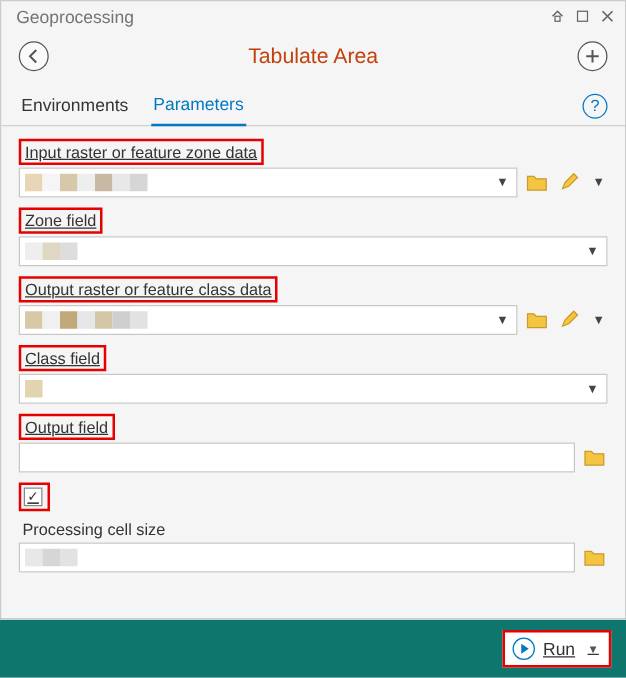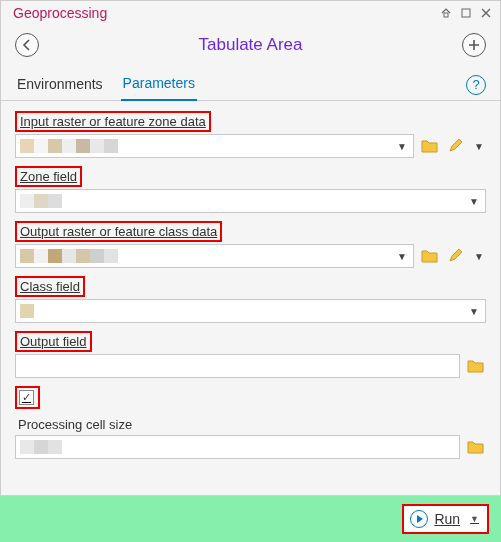--- a/index.html
+++ b/index.html
@@ -1,24 +1,24 @@
 <!DOCTYPE html>
 <html><head>
 <meta charset="utf-8">
 <style>
   * { box-sizing: border-box; font-family: "Segoe UI", Arial, sans-serif; }
   body { margin: 0; background: #f5f5f5; width: 501px; height: 542px; overflow: hidden; border: 1px solid #ccc; }
   
-  .titlebar { display: flex; align-items: center; padding: 4px 6px 4px 12px; font-size: 14px; color: #be185d; }
+  .titlebar { display: flex; align-items: center; padding: 4px 6px 4px 12px; font-size: 14px; color: #737373; }
   .titlebar-text { flex: 1; }
   .winbtn { width: 16px; height: 14px; margin-left: 4px; display: inline-flex; align-items: center; justify-content: center; color: #666; cursor: pointer; }
   
   .toolbar { display: flex; align-items: center; padding: 8px 14px 12px 14px; }
   .circle-btn { width: 24px; height: 24px; border: 1.5px solid #555; border-radius: 50%; display: flex; align-items: center; justify-content: center; color: #555; cursor: pointer; background: #fafafa; }
-  .tool-title { flex: 1; text-align: center; font-size: 17px; color: #6d28d9; }
+  .tool-title { flex: 1; text-align: center; font-size: 17px; color: #c2410c; }
   
   .tabs { display: flex; align-items: center; padding: 0 14px; border-bottom: 1px solid #d0d0d0; position: relative; }
   .tab { padding: 6px 2px 8px 2px; margin-right: 16px; font-size: 14px; color: #333; cursor: pointer; }
   .tab.active { color: #0079c1; border-bottom: 2.5px solid #0079c1; margin-bottom: -1px; font-weight: 500; }
   .help-btn { margin-left: auto; width: 20px; height: 20px; border: 1.5px solid #0079c1; border-radius: 50%; color: #0079c1; font-size: 13px; display: flex; align-items: center; justify-content: center; cursor: pointer; }
   
   .params { padding: 10px 14px 0 14px; }
   .field-label { font-size: 13px; color: #333; display: inline-block; padding: 1px 3px; margin-bottom: 2px; }
   .hl { border: 2px solid #e60000; text-decoration: underline; }
   
@@ -30,21 +30,21 @@
   .textval { font-size: 12px; color: #555; padding-left: 2px; }
   
   .icon-btn { width: 20px; height: 20px; display: flex; align-items: center; justify-content: center; cursor: pointer; }
   .folder-icon svg { width: 18px; height: 16px; }
   .pencil-icon svg { width: 16px; height: 16px; }
   .plus-dd { width: 14px; text-align: center; font-size: 10px; color: #444; cursor: pointer; }
   
   .check-row { display: inline-flex; align-items: center; gap: 6px; padding: 2px 4px 2px 2px; margin-bottom: 6px; }
   .checkbox { width: 15px; height: 15px; border: 1px solid #888; background: #fff; display: flex; align-items: center; justify-content: center; font-size: 11px; color: #333; }
   
-  .footer { position: absolute; bottom: 0; left: 0; right: 0; border-top: 1px solid #d0d0d0; background: #86efac; padding: 8px 12px; display: flex; justify-content: flex-end; }
+  .footer { position: absolute; bottom: 0; left: 0; right: 0; border-top: 1px solid #d0d0d0; background: #0f766e; padding: 8px 12px; display: flex; justify-content: flex-end; }
   .run-btn { display: flex; align-items: center; gap: 6px; border: 1px solid #bbb; background: #fff; padding: 4px 8px 4px 6px; font-size: 14px; color: #333; cursor: pointer; }
   .run-btn.hl { border: 2.5px solid #e60000; }
   .play-circle { width: 18px; height: 18px; border: 1.5px solid #0079c1; border-radius: 50%; display: flex; align-items: center; justify-content: center; }
   .play-tri { width: 0; height: 0; border-left: 6px solid #0079c1; border-top: 4px solid transparent; border-bottom: 4px solid transparent; margin-left: 2px; }
   .run-dd { font-size: 9px; color: #555; margin-left: 4px; }
 </style>
 </head>
 <body>
 
 <div class="titlebar">

